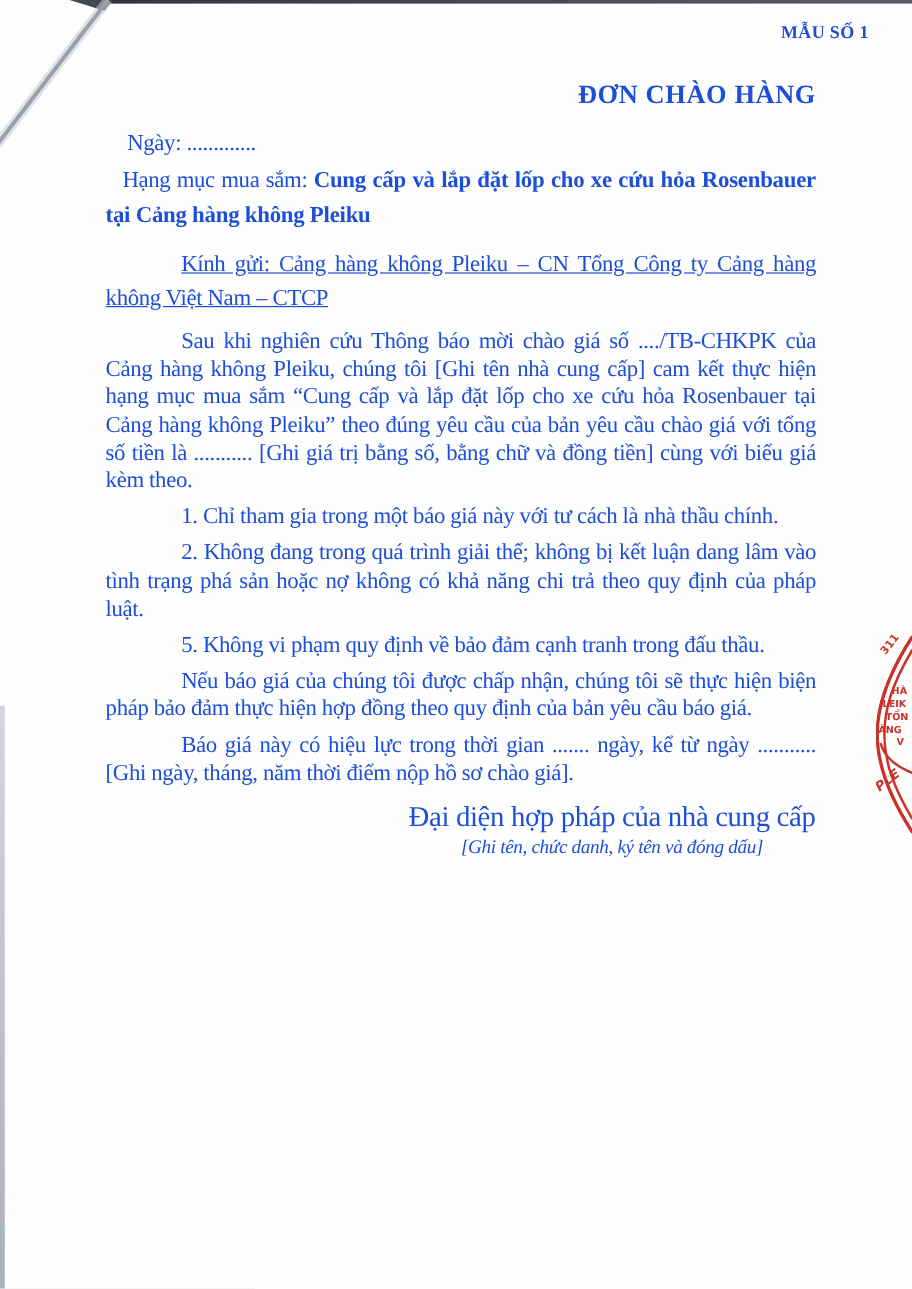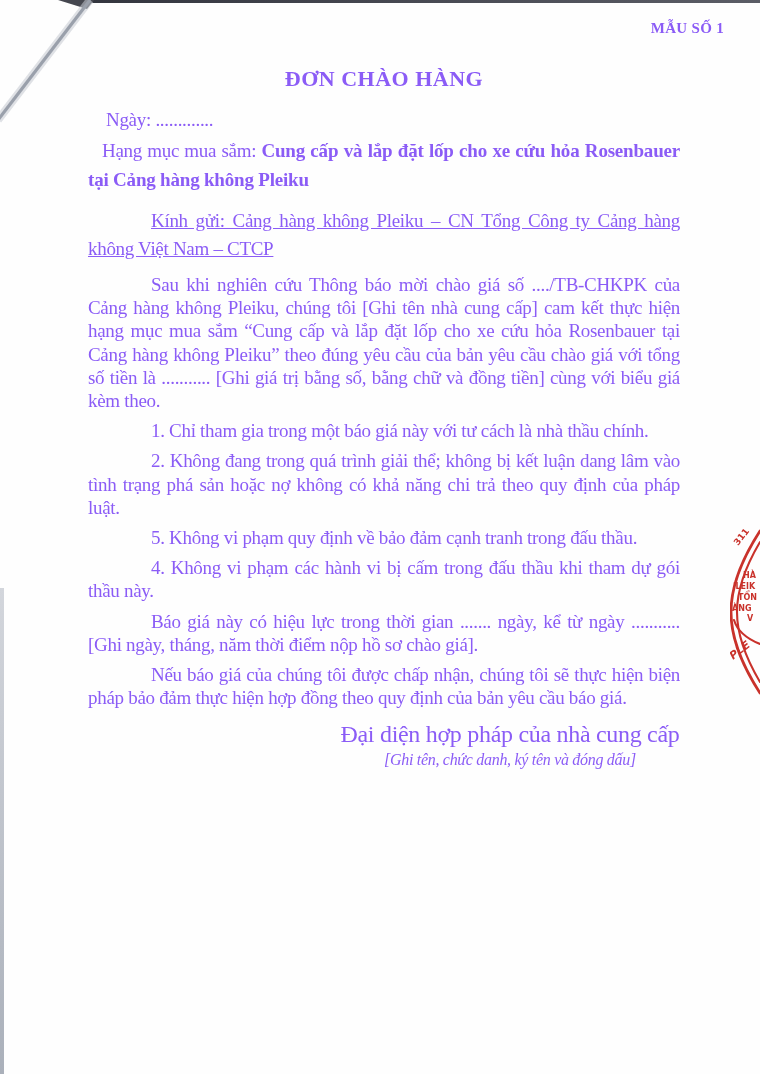--- a/index.html
+++ b/index.html
@@ -2,21 +2,21 @@
 <html><head>
 <meta charset="utf-8">
 <style>
   html,body{margin:0;padding:0;background:#e8e8e8;}
   .page{
     position:relative;
     width:760px;height:1074px;
     background:#fefefe;
     overflow:hidden;
     font-family:"Liberation Serif", serif;
-    color:#8b5cf6;
+    color:#1d4ed8;
     margin:0 auto;
   }
   
   .scan-edge-top{
     position:absolute;top:0;left:84px;right:0;height:3px;
     background:linear-gradient(to right,#33353e,#4a4c55 55%,#5b5d66);
   }
   .corner-fold{position:absolute;top:0;left:0;}
   .scan-edge-left{
     position:absolute;left:0;top:588px;bottom:0;width:4px;
@@ -25,21 +25,21 @@
   
   .content{
     position:absolute;left:88px;right:80px;top:0;
     font-size:19px;letter-spacing:-0.3px;
   }
   .form-number{
     position:absolute;top:20px;right:36px;
     font-weight:bold;font-size:15px;letter-spacing:0.3px;
   }
   .title{
-    text-align:center;font-weight:bold;font-size:22px;
+    text-align:right;font-weight:bold;font-size:22px;
     margin:66px 0 0;letter-spacing:0.5px;
   }
   .date-line{margin:14px 0 0;text-indent:18px;line-height:28px;}
   .subject-line{margin:2px 0 0;text-indent:14px;line-height:29px;text-align:justify;}
   .subject-line b{letter-spacing:-0.2px;}
   .recipient-line{margin:13px 0 0;text-indent:63px;line-height:28px;text-align:justify;text-decoration:underline;}
   .para{
     margin:6px 0 7px;text-indent:63px;line-height:23.2px;
     text-align:justify;
   }
@@ -82,25 +82,24 @@
     </p>
 
     <p class="recipient-line">Kính gửi: Cảng hàng không Pleiku – CN Tổng Công ty Cảng hàng không Việt Nam – CTCP</p>
 
     <p class="para first">Sau khi nghiên cứu Thông báo mời chào giá số ..../TB-CHKPK của Cảng hàng không Pleiku, chúng tôi [Ghi tên nhà cung cấp] cam kết thực hiện hạng mục mua sắm “Cung cấp và lắp đặt lốp cho xe cứu hỏa Rosenbauer tại Cảng hàng không Pleiku” theo đúng yêu cầu của bản yêu cầu chào giá với tổng số tiền là ........... [Ghi giá trị bằng số, bằng chữ và đồng tiền] cùng với biểu giá kèm theo.</p>
 
 
     <p class="para">1. Chỉ tham gia trong một báo giá này với tư cách là nhà thầu chính.</p>
     <p class="para">2. Không đang trong quá trình giải thể; không bị kết luận dang lâm vào tình trạng phá sản hoặc nợ không có khả năng chi trả theo quy định của pháp luật.</p>
     <p class="para">5. Không vi phạm quy định về bảo đảm cạnh tranh trong đấu thầu.</p>
-    <p class="para">4. Không vi phạm các hành vi bị cấm trong đấu thầu khi tham dự gói thầu này.</p>
+
+    <p class="para">Nếu báo giá của chúng tôi được chấp nhận, chúng tôi sẽ thực hiện biện pháp bảo đảm thực hiện hợp đồng theo quy định của bản yêu cầu báo giá.</p>
 
     <p class="para">Báo giá này có hiệu lực trong thời gian ....... ngày, kể từ ngày ........... [Ghi ngày, tháng, năm thời điểm nộp hồ sơ chào giá].</p>
-
-    <p class="para">Nếu báo giá của chúng tôi được chấp nhận, chúng tôi sẽ thực hiện biện pháp bảo đảm thực hiện hợp đồng theo quy định của bản yêu cầu báo giá.</p>
 
     <div class="signature">
       <p class="sig-title">Đại diện hợp pháp của nhà cung cấp</p>
       <p class="sig-note">[Ghi tên, chức danh, ký tên và đóng dấu]</p>
     </div>
   </div>
 
   <svg class="stamp" width="30" height="172" viewBox="0 0 30 172">
     <g fill="none" stroke-linecap="round">
       <path d="M30,5 C10,36 1,62 1,86 C1,110 10,136 30,167" stroke-width="2.8" stroke="#c9322b"></path>

